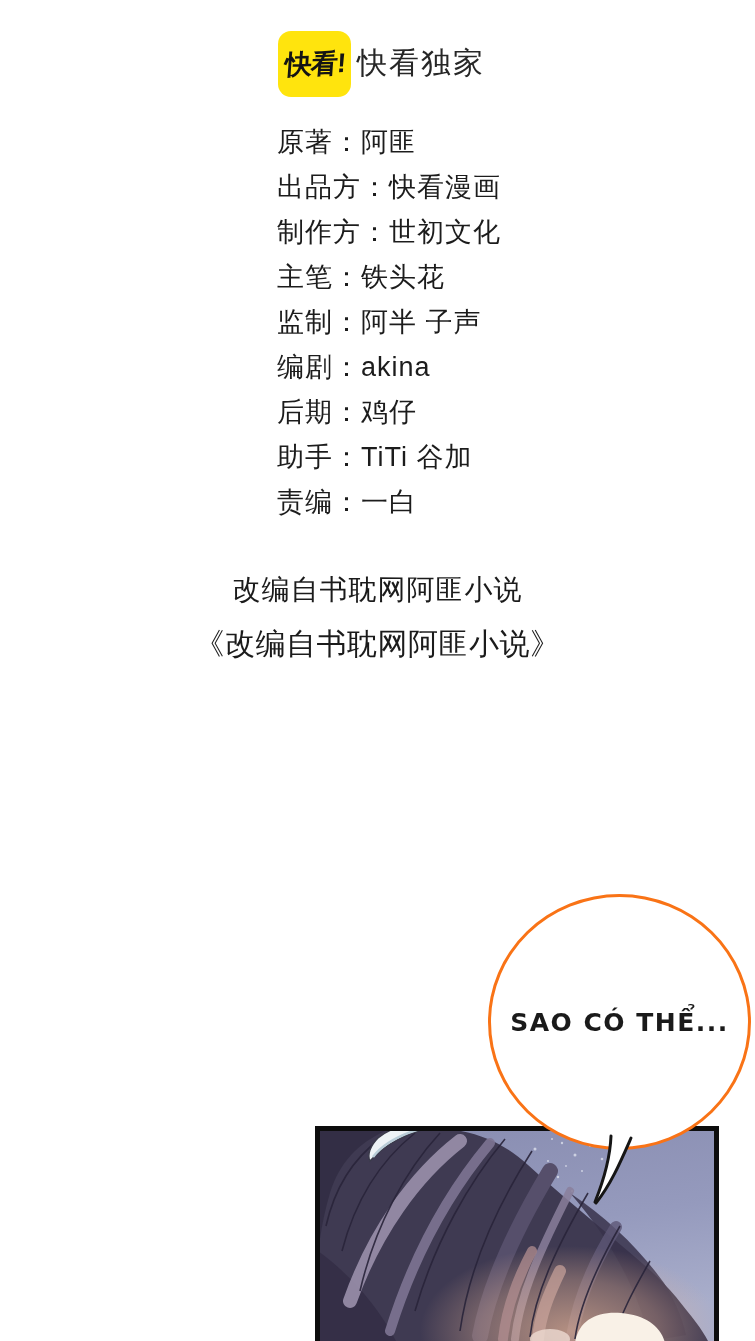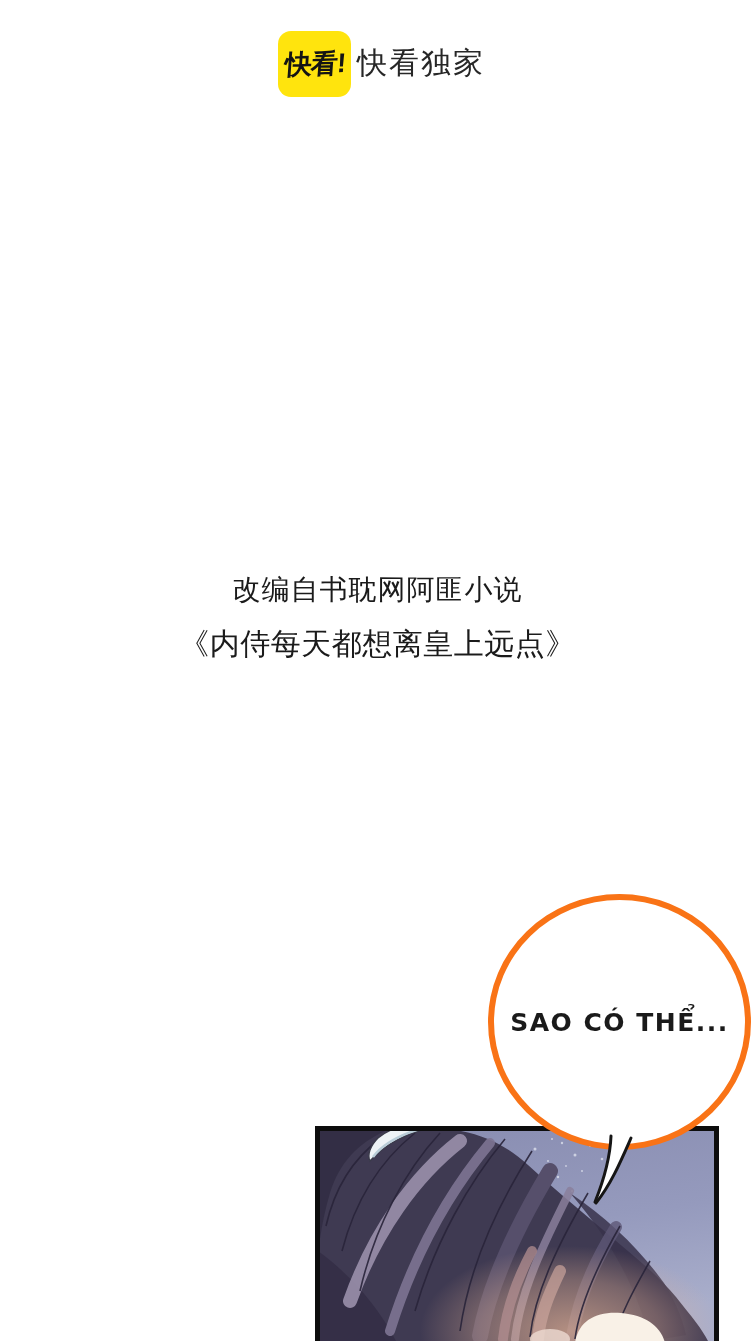--- a/index.html
+++ b/index.html
@@ -42,21 +42,21 @@
   .panel{
     position:absolute;left:315px;top:1126px;
     width:394px;height:210px;
     border:5px solid #0d0d0d;border-bottom:none;
     z-index:1;box-sizing:content-box;
   }
   .panel svg{display:block;}
   
   .bubble{
     position:absolute;left:488px;top:894px;width:263px;height:256px;
-    background:#ffffff;border:6px solid #f97316;border-radius:50%;
+    background:#ffffff;border:3px solid #f97316;border-radius:50%;
     z-index:2;box-sizing:border-box;
     display:flex;align-items:center;justify-content:center;
   }
   .bubble-text{
     font-size:25px;font-weight:bold;color:#1a1a1a;
     letter-spacing:1.5px;white-space:nowrap;
     font-family:"DejaVu Sans",sans-serif;
   }
   .tail{position:absolute;left:570px;top:1125px;z-index:3;}
 </style>
@@ -65,23 +65,34 @@
 
 <div class="page">
 
   <div class="logo-row">
     <div class="logo-badge">
       <span>快看!</span>
     </div>
     <div class="brand">快看独家</div>
   </div>
 
+  <div class="credits">
+    <div class="credit-line">原著：阿匪</div>
+    <div class="credit-line">出品方：快看漫画</div>
+    <div class="credit-line">制作方：世初文化</div>
+    <div class="credit-line">主笔：铁头花</div>
+    <div class="credit-line">监制：阿半 子声</div>
+    <div class="credit-line">编剧：akina</div>
+    <div class="credit-line">后期：鸡仔</div>
+    <div class="credit-line">助手：TiTi 谷加</div>
+    <div class="credit-line">责编：一白</div>
+  </div>
 
   <div class="adapt adapt1">改编自书耽网阿匪小说</div>
-  <div class="adapt adapt2">《内侍每天都想离皇上远点》</div>
+  <div class="adapt adapt2">《改编自书耽网阿匪小说》</div>
 
   <div class="panel">
     <svg width="394" height="210" viewBox="0 0 394 210" preserveAspectRatio="none">
       <defs>
         <linearGradient id="bgGrad" x1="0" y1="0" x2="0.25" y2="1">
           <stop offset="0" stop-color="#898db1"></stop>
           <stop offset="0.55" stop-color="#959abd"></stop>
           <stop offset="1" stop-color="#a9aecb"></stop>
         </linearGradient>
         <radialGradient id="warmGlow" cx="0.5" cy="0.5" r="0.5">

